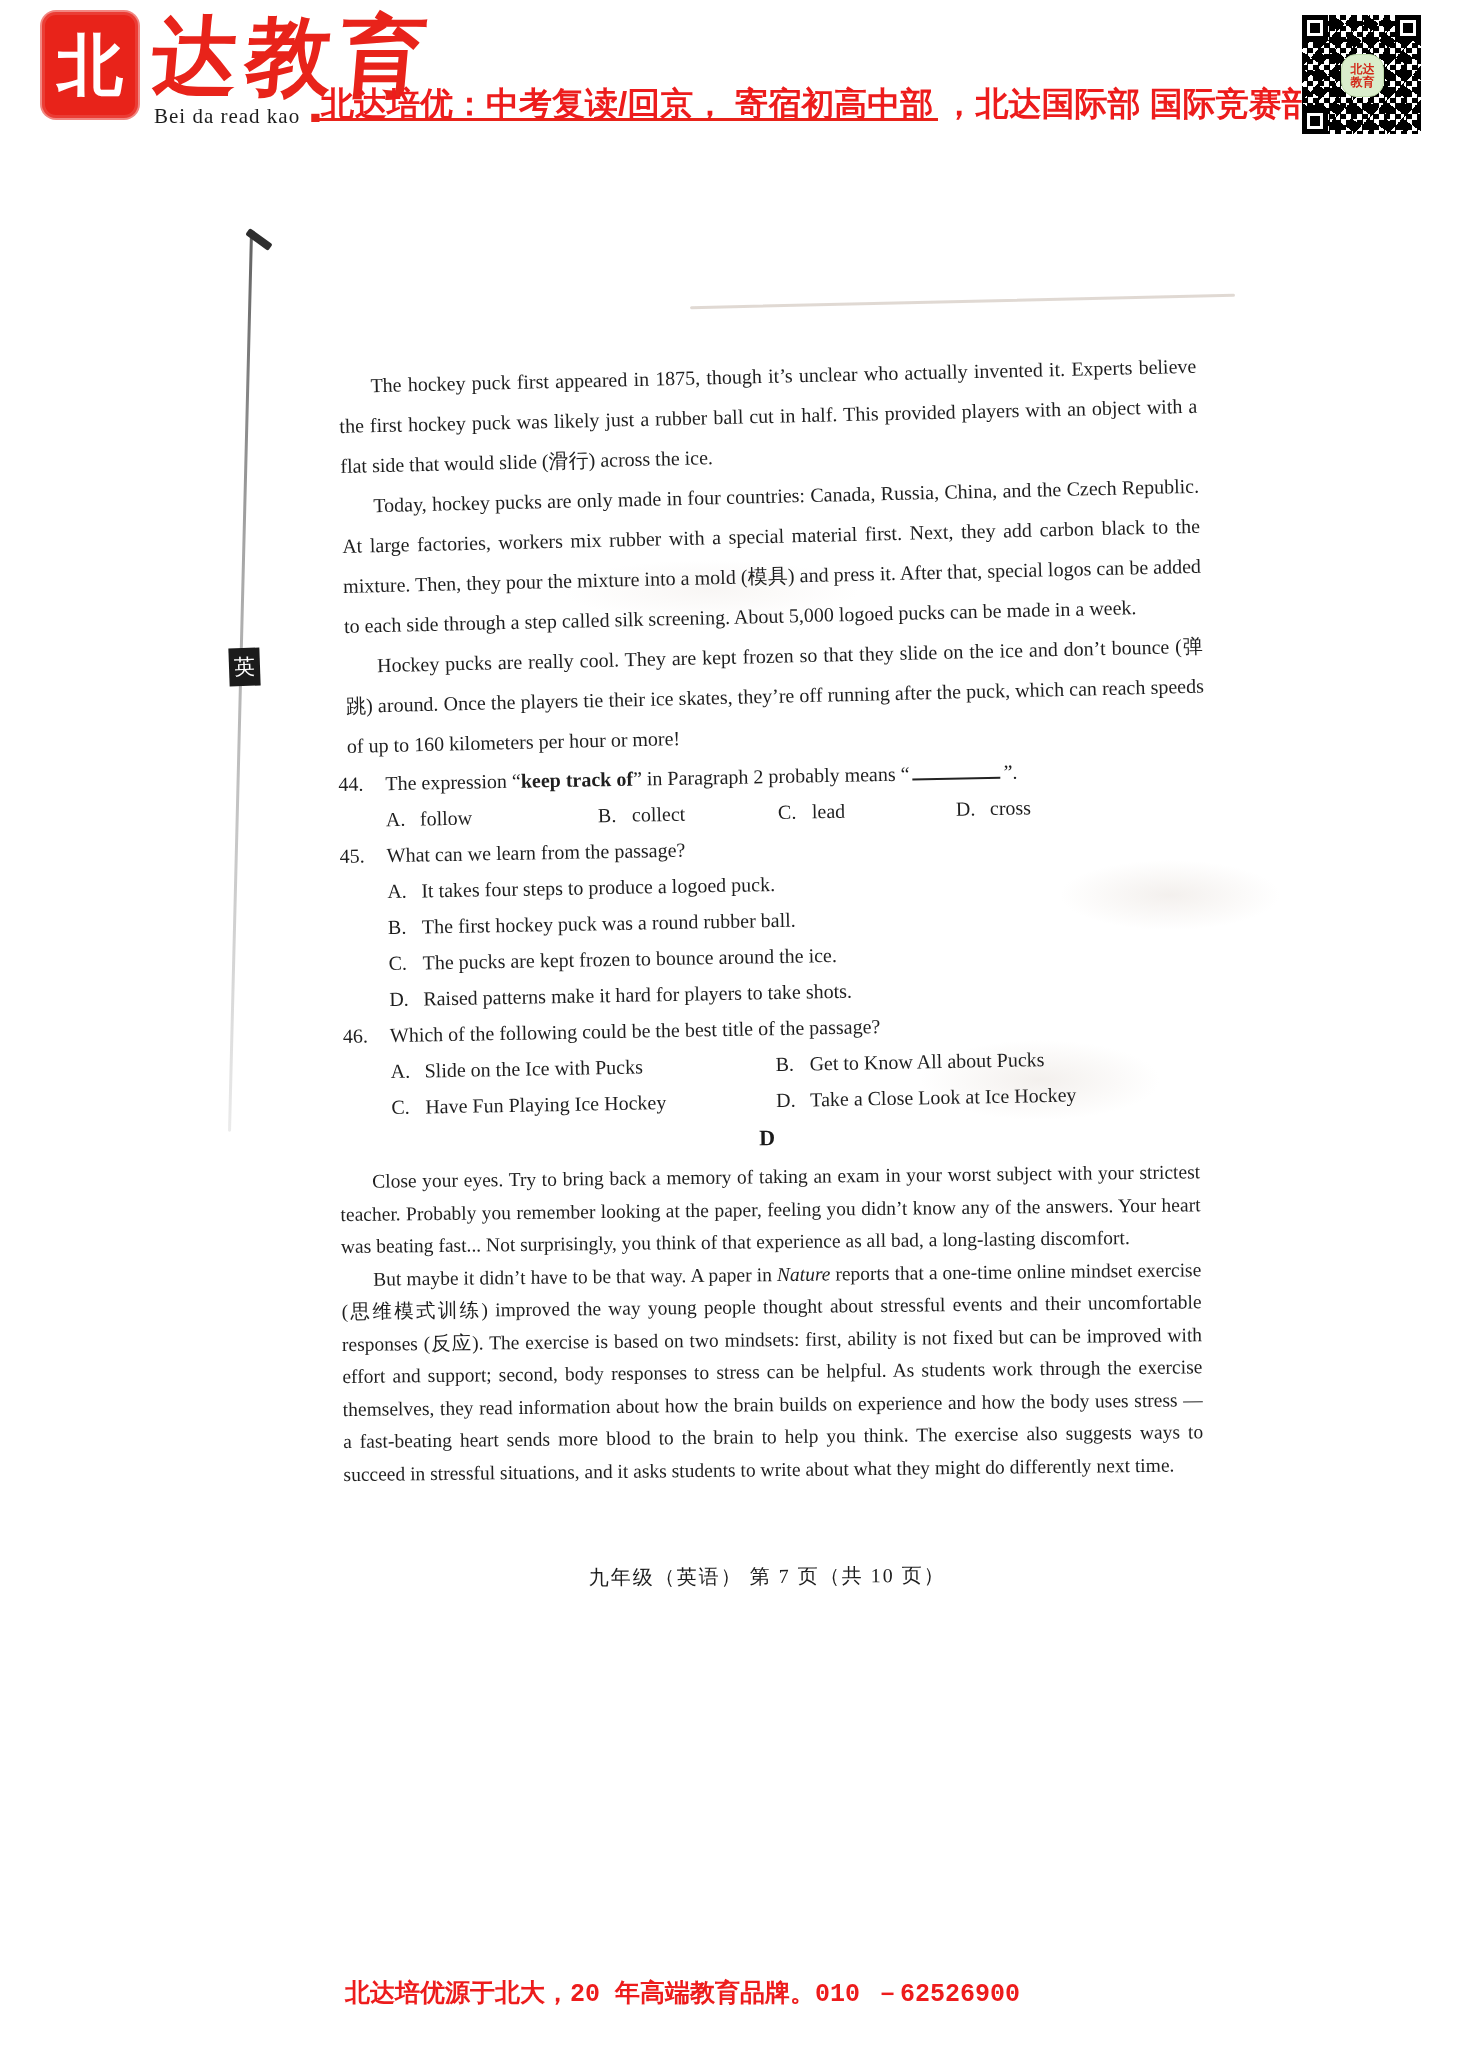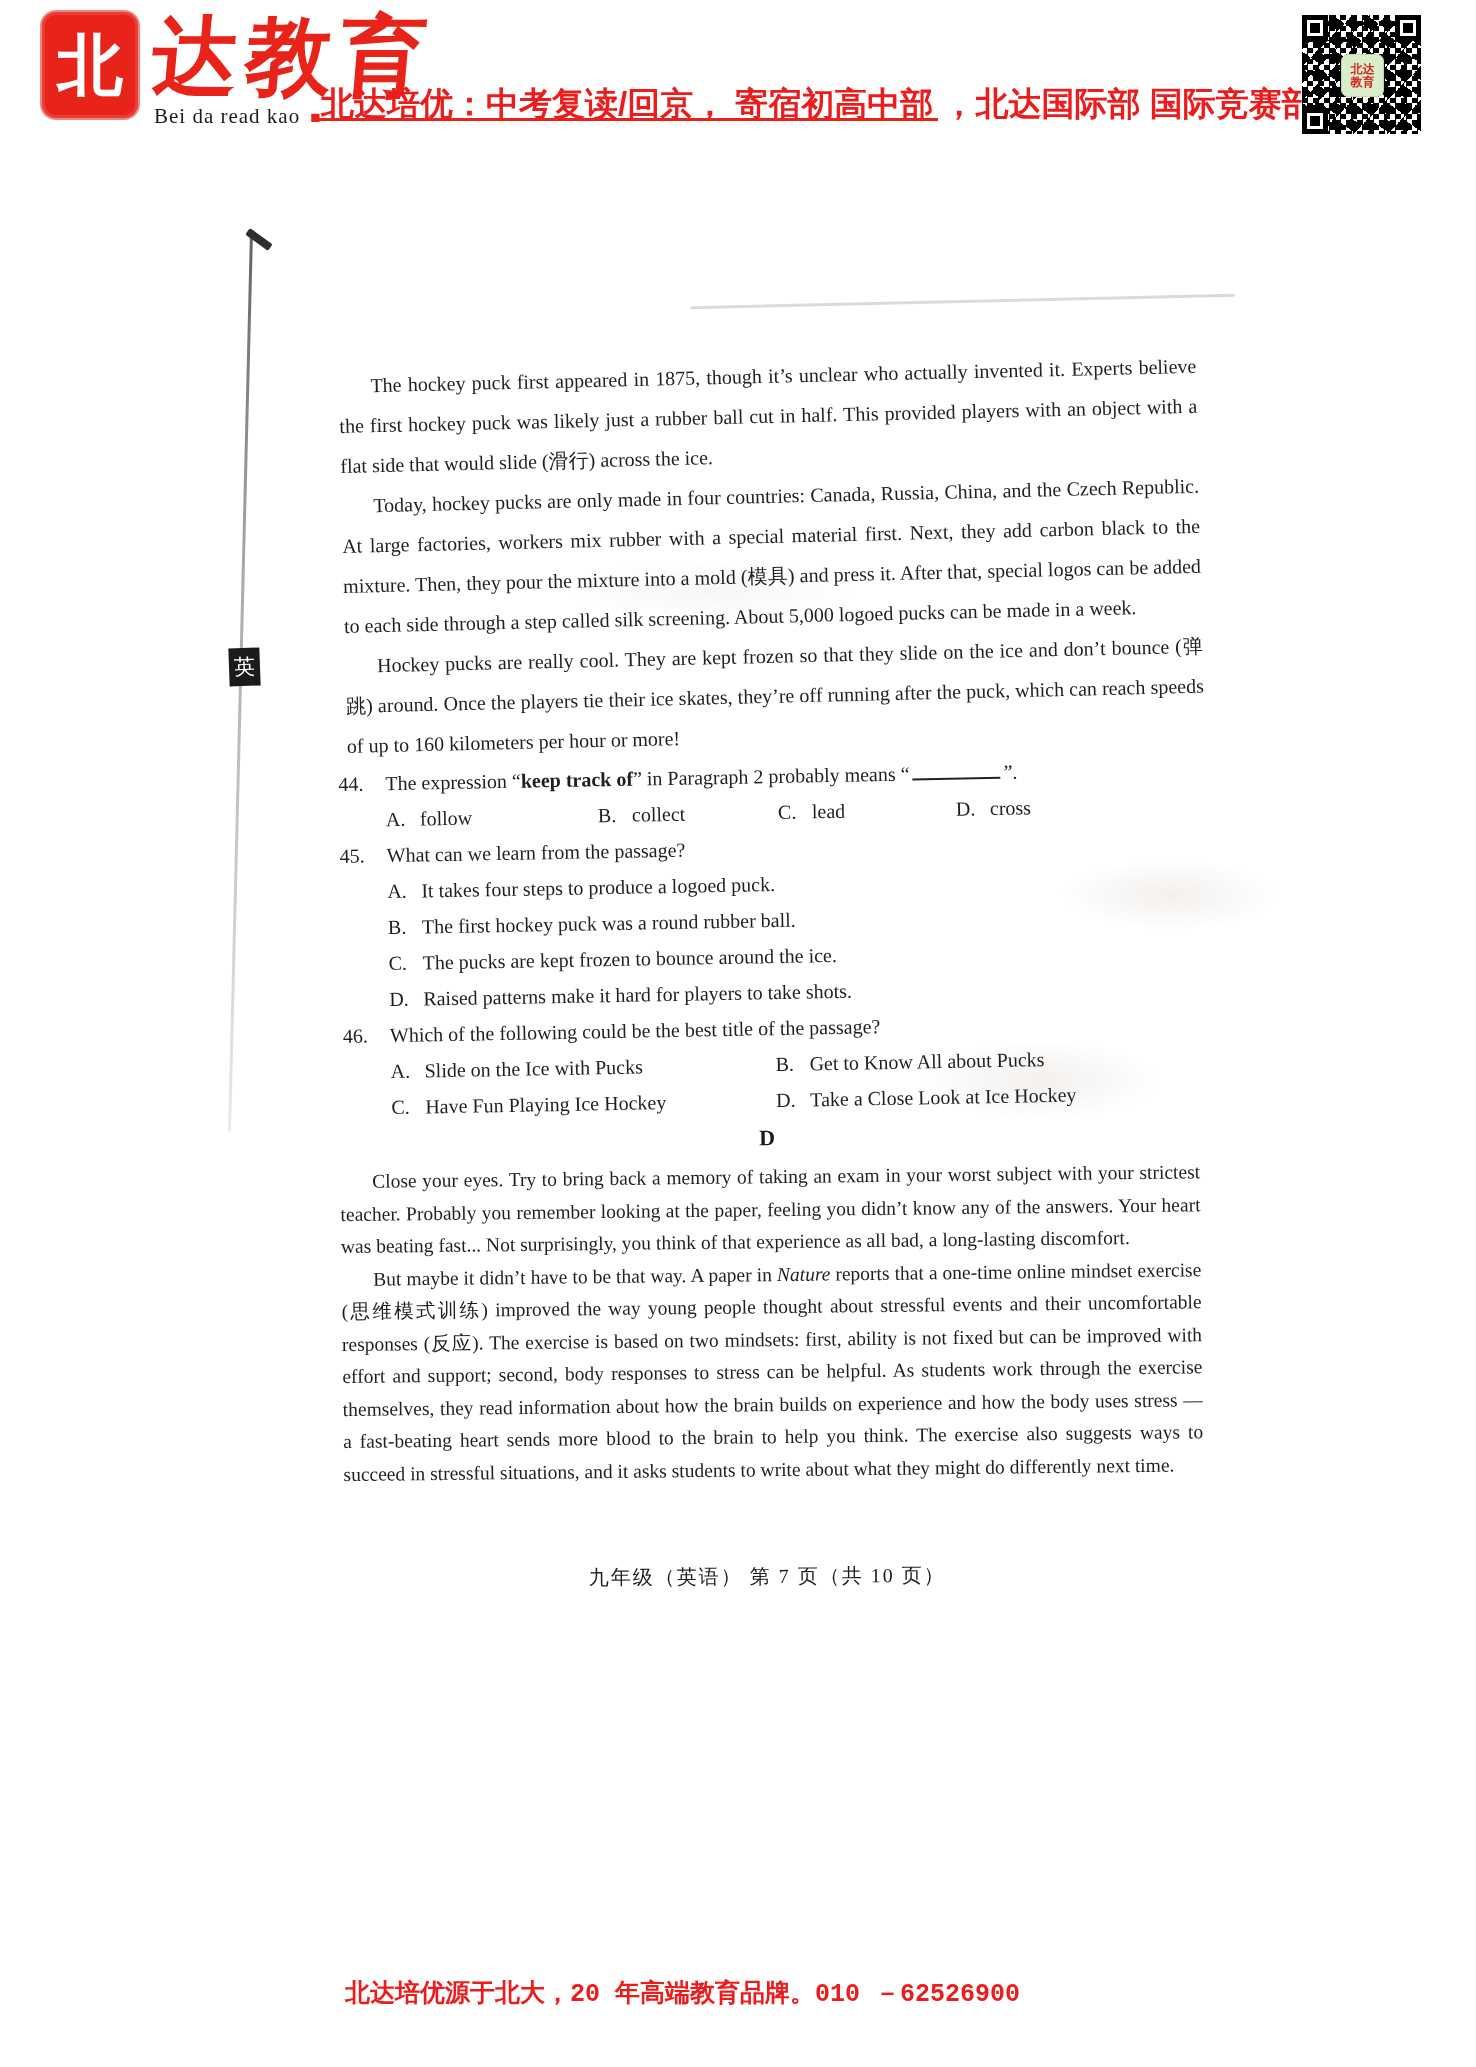--- a/index.html
+++ b/index.html
@@ -39,21 +39,21 @@
     background-image:
       repeating-conic-gradient(#000 0% 25%, transparent 0% 50%),
       repeating-conic-gradient(from 45deg,#000 0% 22%, transparent 0% 50%);
     background-size:11px 11px,17px 17px;
   }
   .finder{position:absolute;width:26px;height:26px;border:5px solid #000;background:#fff;box-sizing:border-box;}
   .finder::after{content:"";position:absolute;left:3px;top:3px;width:10px;height:10px;background:#000;}
   .finder.tl{left:0;top:0;} .finder.tr{right:0;top:0;} .finder.bl{left:0;bottom:0;}
   .qr-badge{
     position:absolute;left:39px;top:39px;width:41px;height:41px;background:#d9edcb;
-    border:1px solid #bcd9a8;border-radius:7px;display:flex;flex-direction:column;
+    border:1px solid #bcd9a8;border-radius:15px;display:flex;flex-direction:column;
     align-items:center;justify-content:center;
   }
   .qr-badge span{color:#d22a1a;font-size:12px;line-height:13px;font-weight:bold;font-family:"DejaVu Serif",serif;}
   
   .page-edge-line{
     position:absolute;left:250px;top:232px;width:3px;height:900px;border-radius:2px;
     background:linear-gradient(to bottom,#3a3a3a,#8f8f8f 35%,#c9c9c9 80%,#e6e6e6);
     transform:rotate(1.4deg);transform-origin:top left;opacity:.8;
   }
   .corner-slash{

